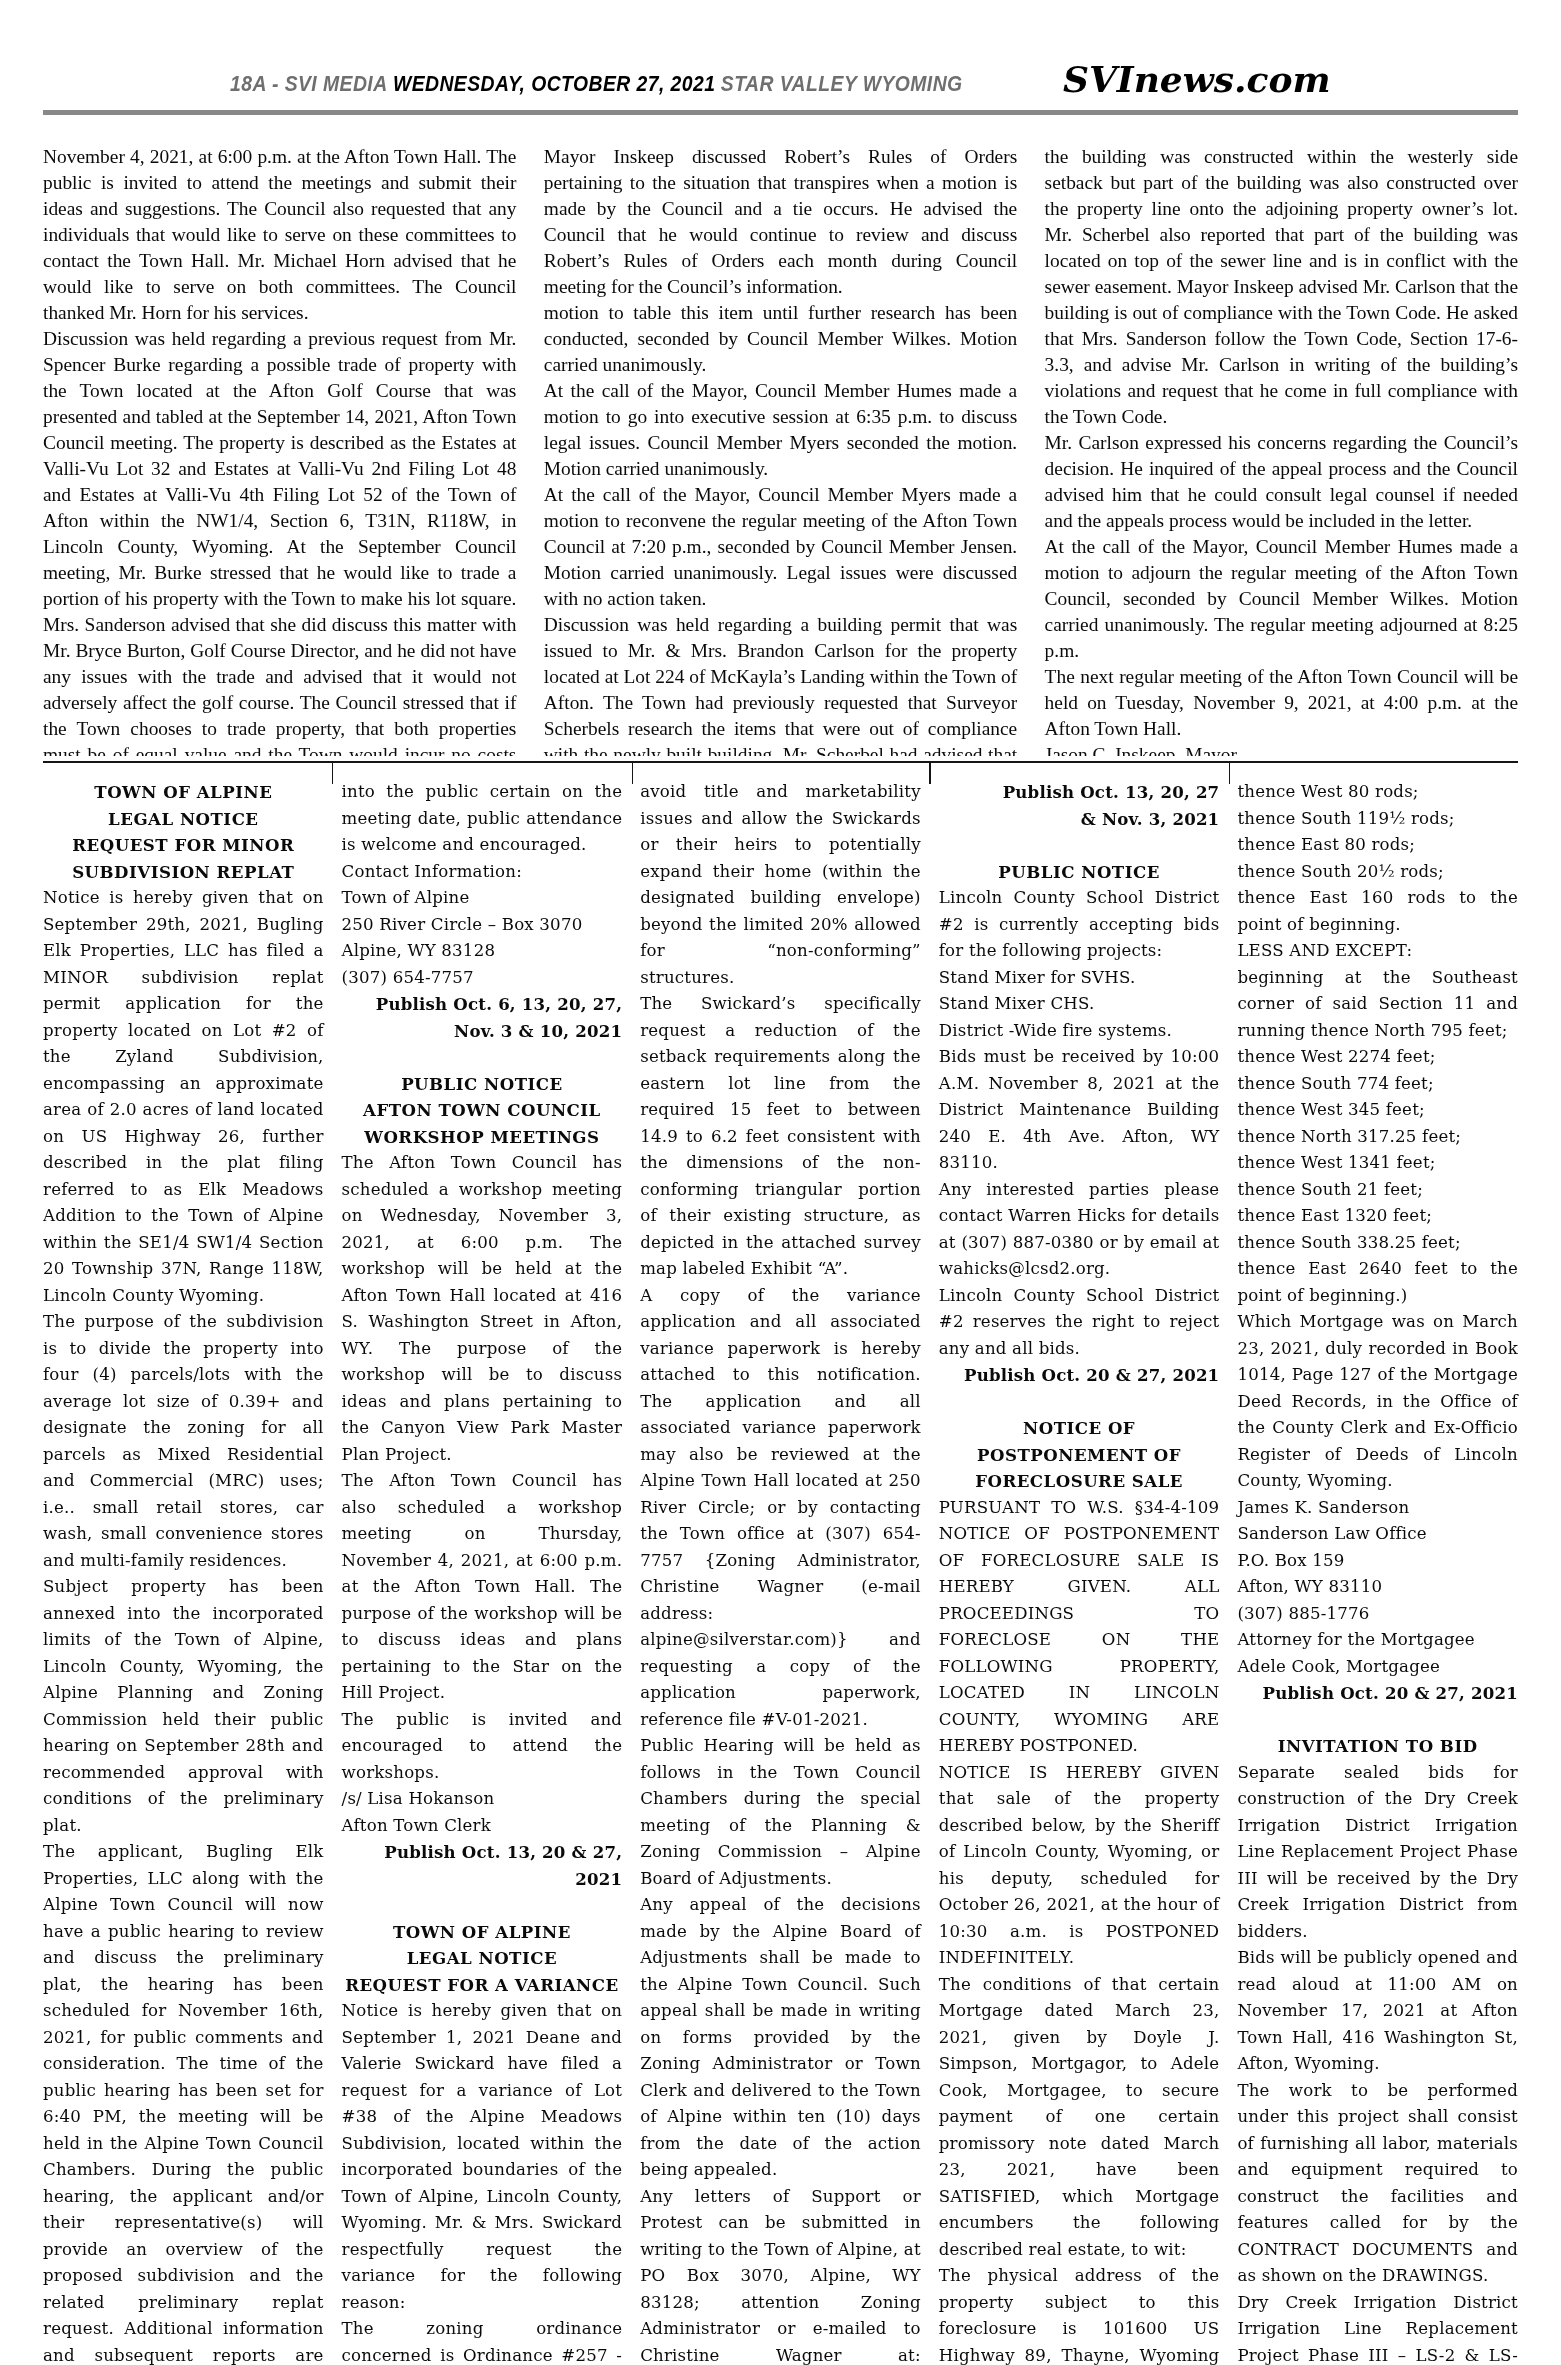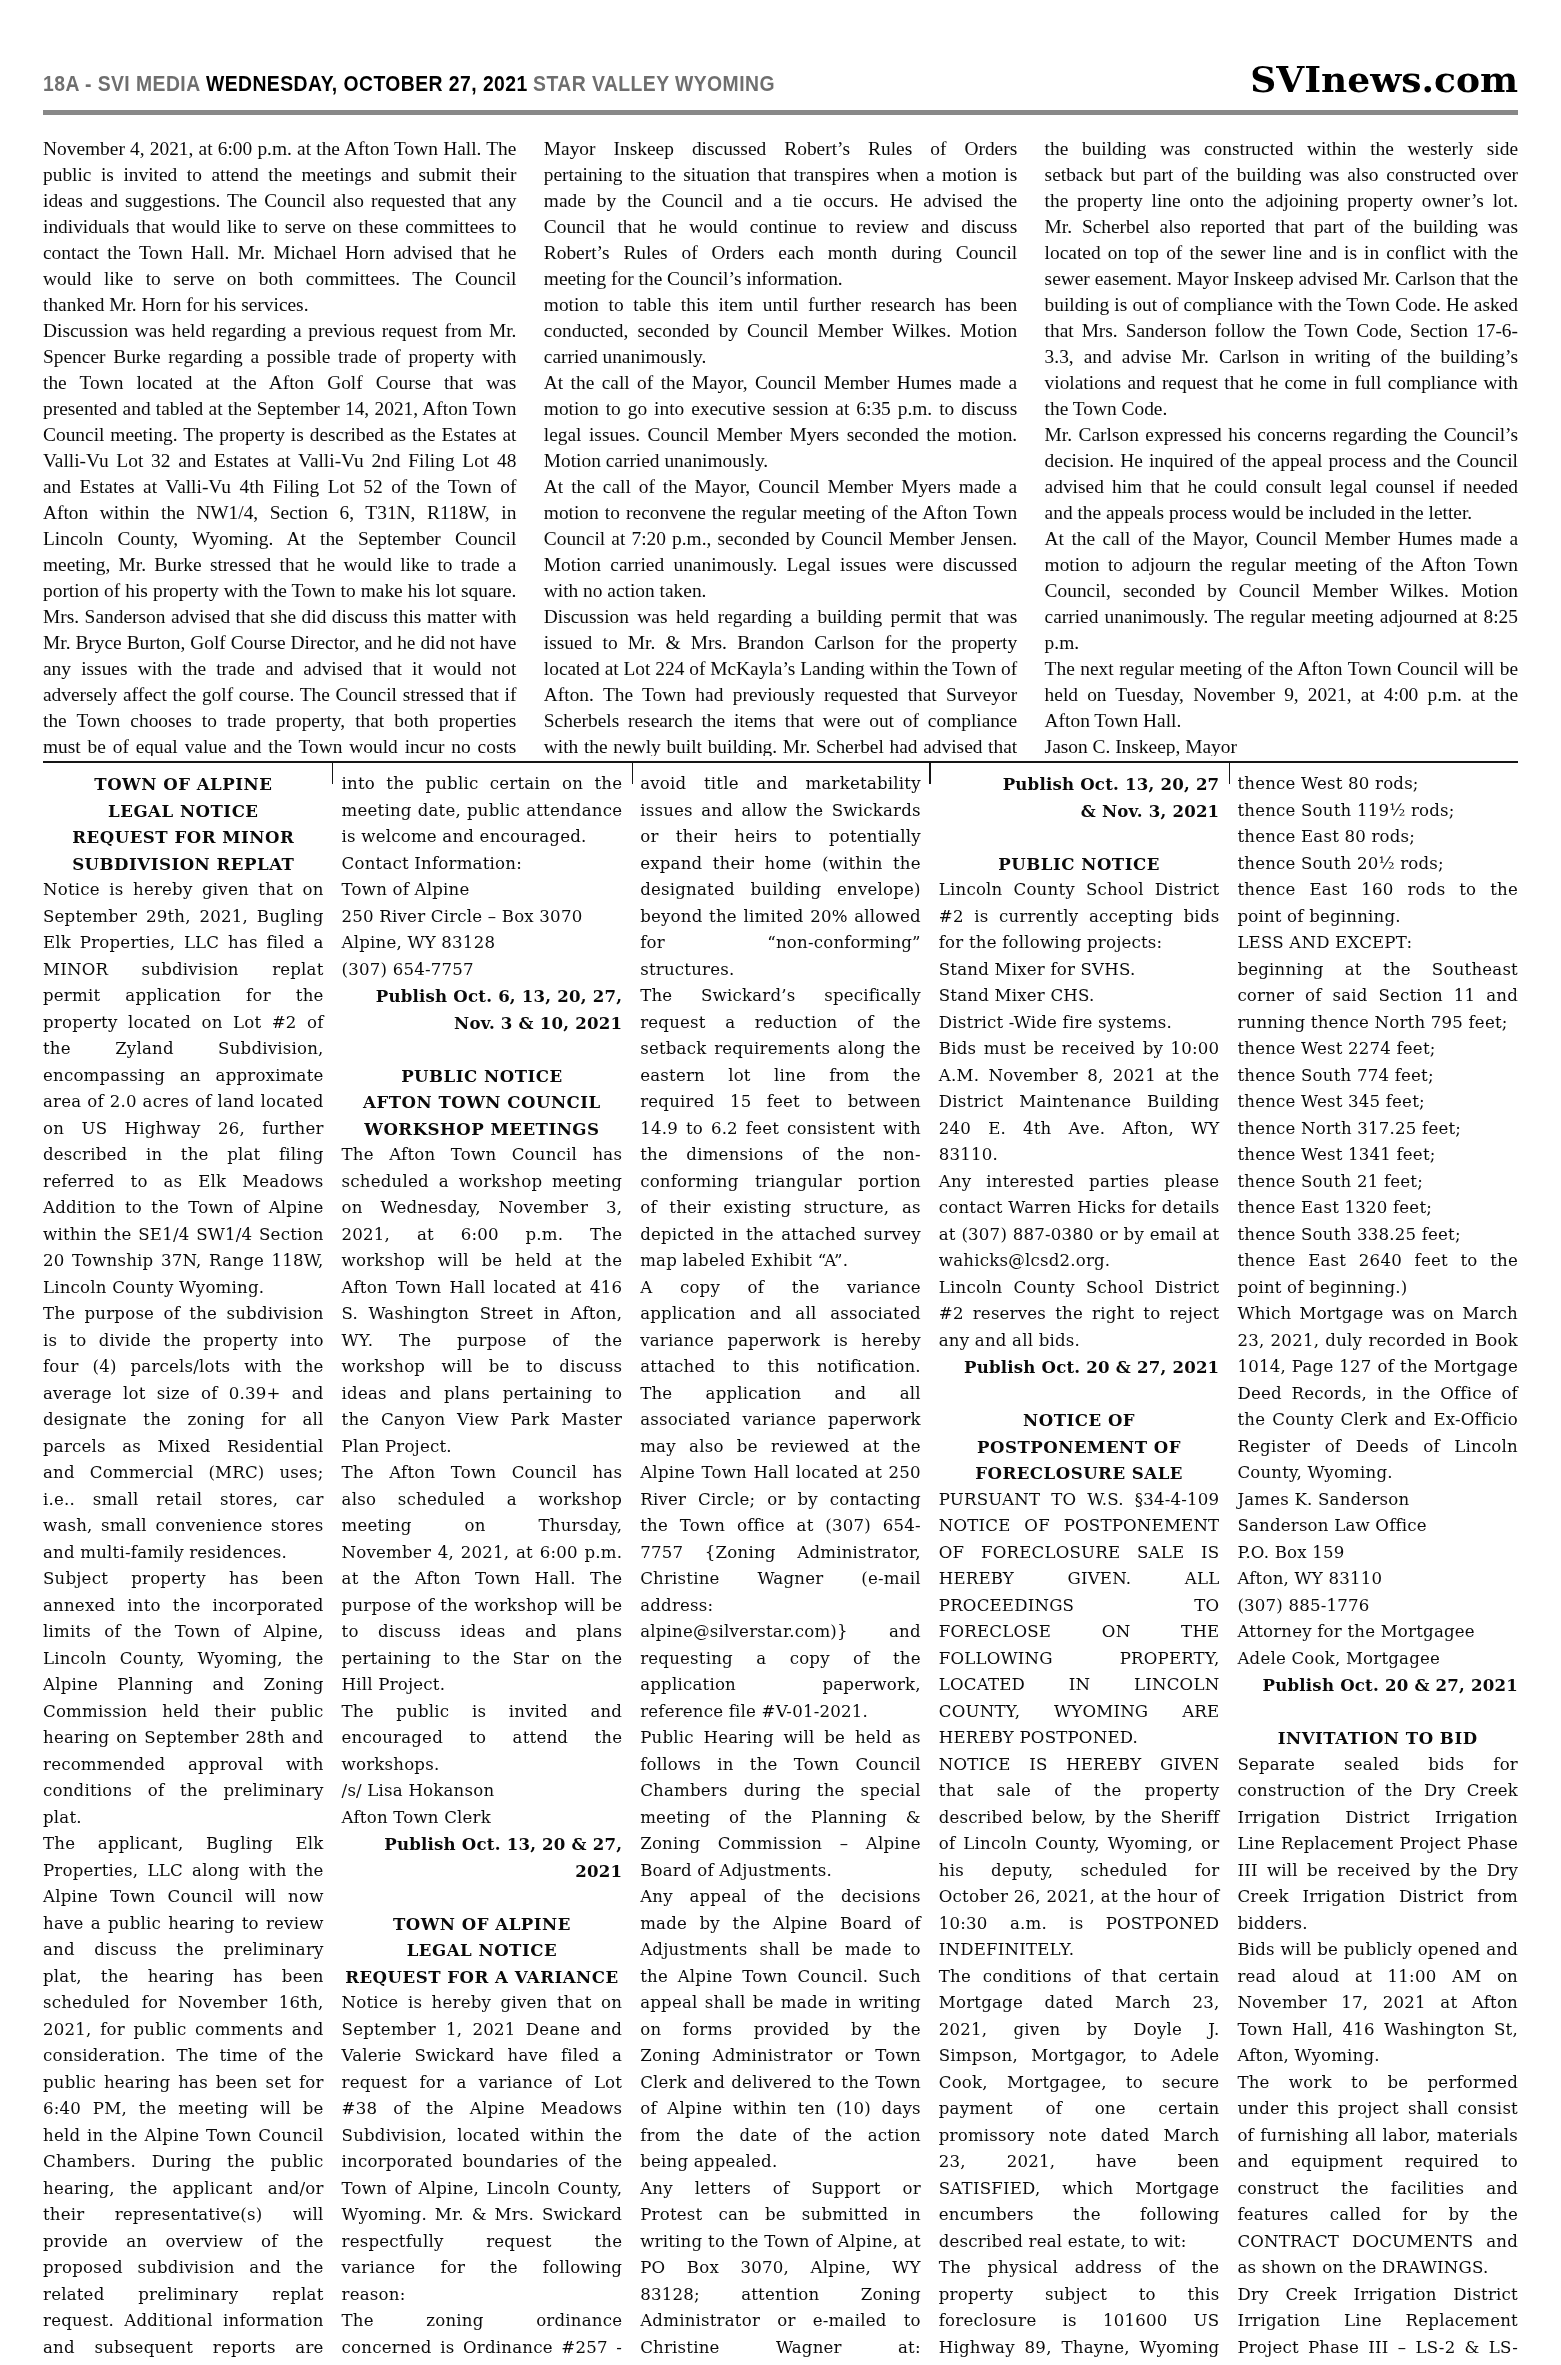--- a/index.html
+++ b/index.html
@@ -8,23 +8,24 @@
     width: 1561px;
     height: 2413px;
     background: #ffffff;
     color: #0a0a0a;
     overflow: hidden;
     font-family: "Liberation Serif", serif;
   }
   
   .masthead {
     display: flex;
-    justify-content: space-between;
+    justify-content: center;
     align-items: flex-end;
     padding: 61px 43px 0 43px;
+    font-style: italic;
   }
   .masthead-left {
     font-family: "Liberation Sans", sans-serif;
     font-size: 22px;
     white-space: nowrap;
     transform: scaleX(0.88);
     transform-origin: left bottom;
     color: #6f6f6f;
   }
   .masthead-left .pgnum { color: #6f6f6f; font-weight: bold; letter-spacing: 0.5px; }
@@ -97,21 +98,21 @@
     text-align: center;
     white-space: pre-line;
     letter-spacing: 0.5px;
   }
   .legal-col .t-pub {
     margin: 0;
     font-weight: bold;
     text-align: right;
     white-space: pre-line;
   }
-  .legal-col > :first-child, .art-col > :first-child { margin-top: 0; }
+  .legal-col > :first-child, .art-col > :first-child { margin-top: 8px; }
 </style>
 </head>
 <body>
 
 <div class="page">
 
   <div class="masthead">
     <div class="masthead-left">
       <span class="pgnum">18A - SVI MEDIA</span>
       <span class="date">WEDNESDAY, OCTOBER 27, 2021</span>

